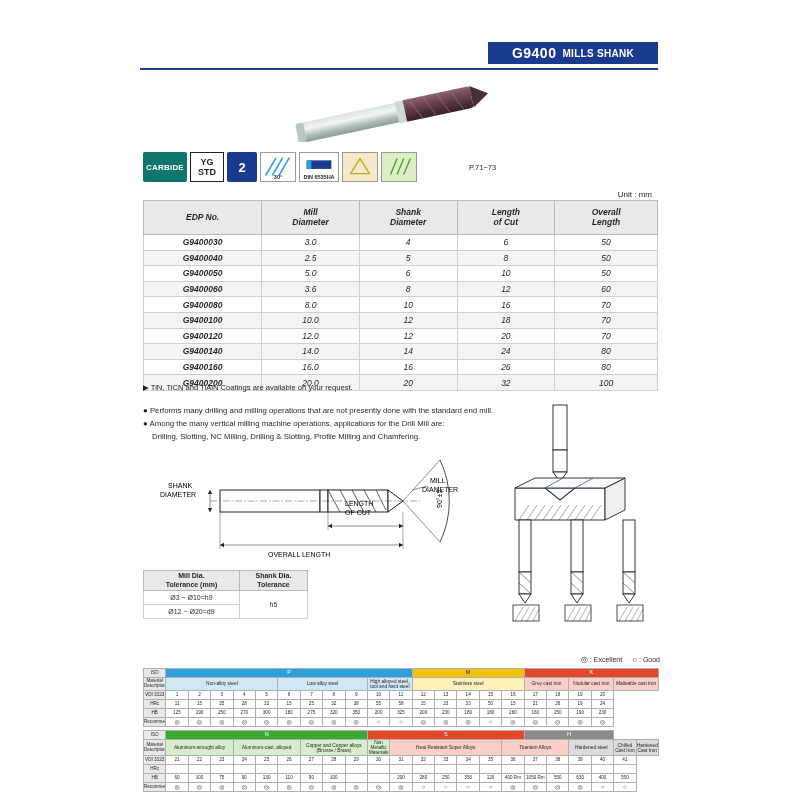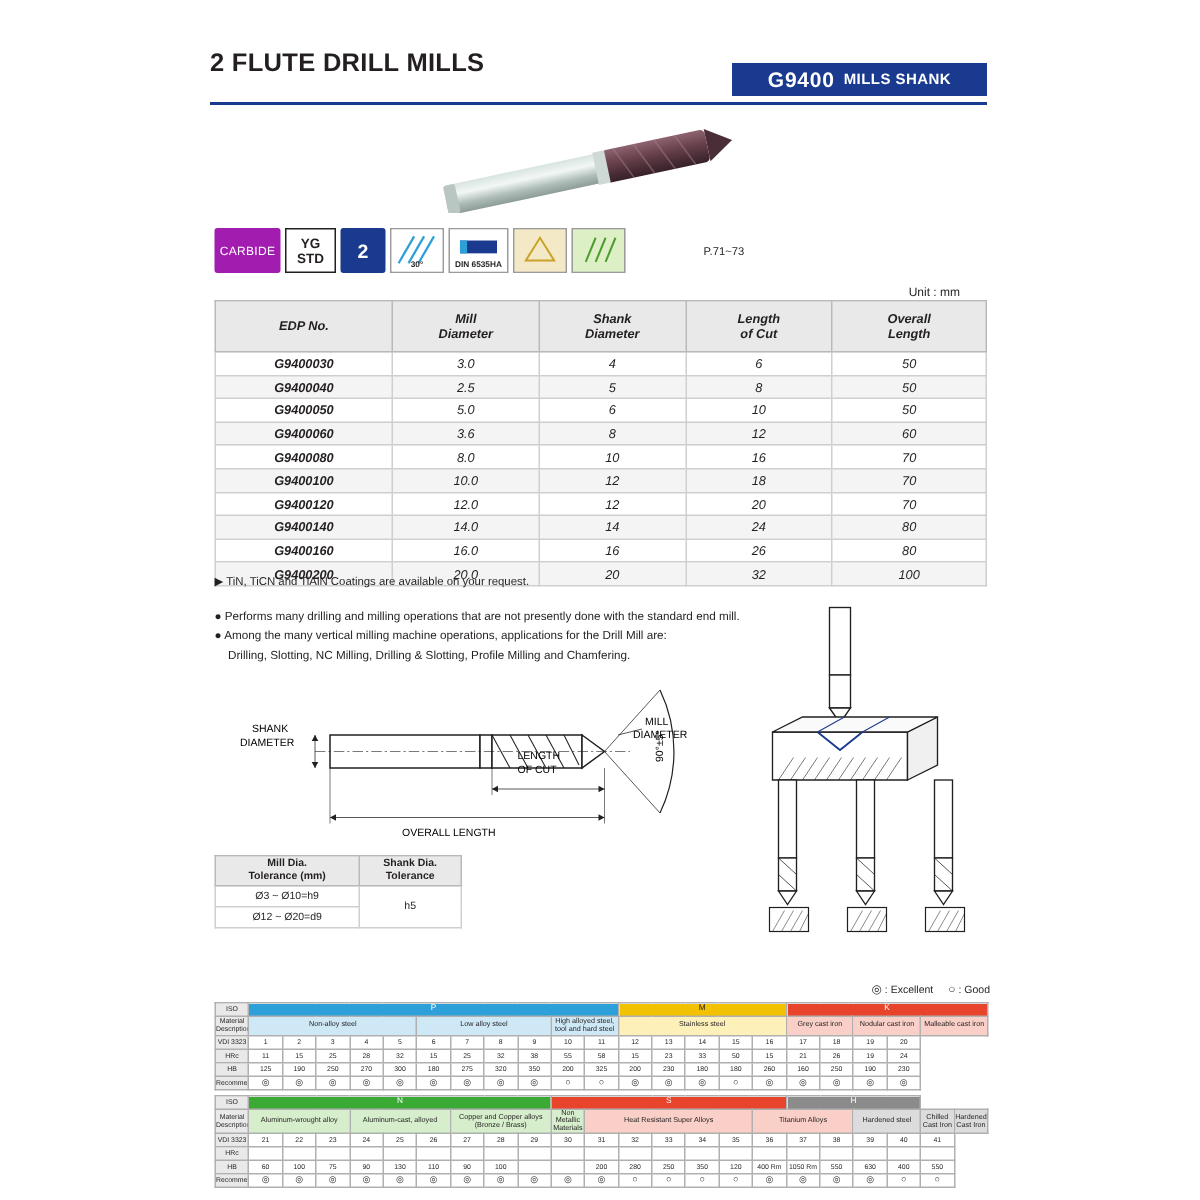--- a/index.html
+++ b/index.html
@@ -33,38 +33,38 @@
     position:absolute; left:140px; top:68px; width:518px; height:2px; background:#1a3a8f;
   }
 
   
   .toolimg { position:absolute; left:285px; top:82px; width:230px; height:60px; }
 
   
   .iconstrip { position:absolute; left:143px; top:152px; display:flex; align-items:center; gap:3px; }
   .ic { height:30px; display:flex; align-items:center; justify-content:center; }
   .ic-carbide {
-    width:44px; background:#a21caf; color:#fff; font-size:8px; font-weight:normal;
+    width:44px; background:#0f766e; color:#fff; font-size:8px; font-weight:bold;
     border-radius:2px; letter-spacing:.2px;
   }
   .ic-yg {
     width:34px; background:#fff; border:1.4px solid #231f20; color:#231f20;
     font-size:9px; font-weight:bold; line-height:1; flex-direction:column; gap:1px;
   }
   .ic-flutes {
     width:30px; background:#1a3a8f; color:#fff; font-size:13px; font-weight:bold; border-radius:2px;
   }
   .ic-box { width:36px; border:1px solid #9b9b9b; background:#fff; position:relative; overflow:hidden; }
   .ic-box .lbl { position:absolute; bottom:1px; left:0; width:100%; text-align:center; font-size:5.5px; font-weight:bold; }
   .ic-din { width:40px; }
   .ic-yellow { background:#f3e9c6; }
   .ic-green { background:#dcefc5; }
   .pref { font-size:7.5px; margin-left:6px; color:#231f20;padding-left:43px; }
 
-  .unit { position:absolute; right:160px; top:190px; font-size:8px;text-align:right; }
+  .unit { position:absolute; right:148px; top:190px; font-size:8px;text-align:right; }
 
   
   table.spec {
     position:absolute; left:143px; top:200px; width:515px;
     border-collapse:collapse; font-size:8.5px;font-style:italic;
   }
   table.spec th {
     background:#e9e9e9; border:1px solid #b9b9b9; height:34px;
     font-size:8.5px; font-weight:bold; color:#231f20; line-height:1.15;
   }
@@ -121,21 +121,20 @@
   .sub-grey { background:#dcdcdc; font-size:4.8px; }
   .dot { font-size:6px; line-height:1; }
   .numrow td { font-size:4.6px; }
 </style>
 </head>
 <body>
 
 <div class="page">
 
   <div class="header">
-    <div class="hdr-title">2 FLUTE DRILL MILLS</div>
   </div>
   <div class="hdr-badge">
     <span class="code">G9400</span>
     <span class="shank">MILLS SHANK</span>
   </div>
   <div class="hdr-rule"></div>
 
   <svg class="toolimg" viewBox="0 0 230 60">
     <defs>
       <linearGradient id="shankg" x1="0" y1="0" x2="0" y2="1">

